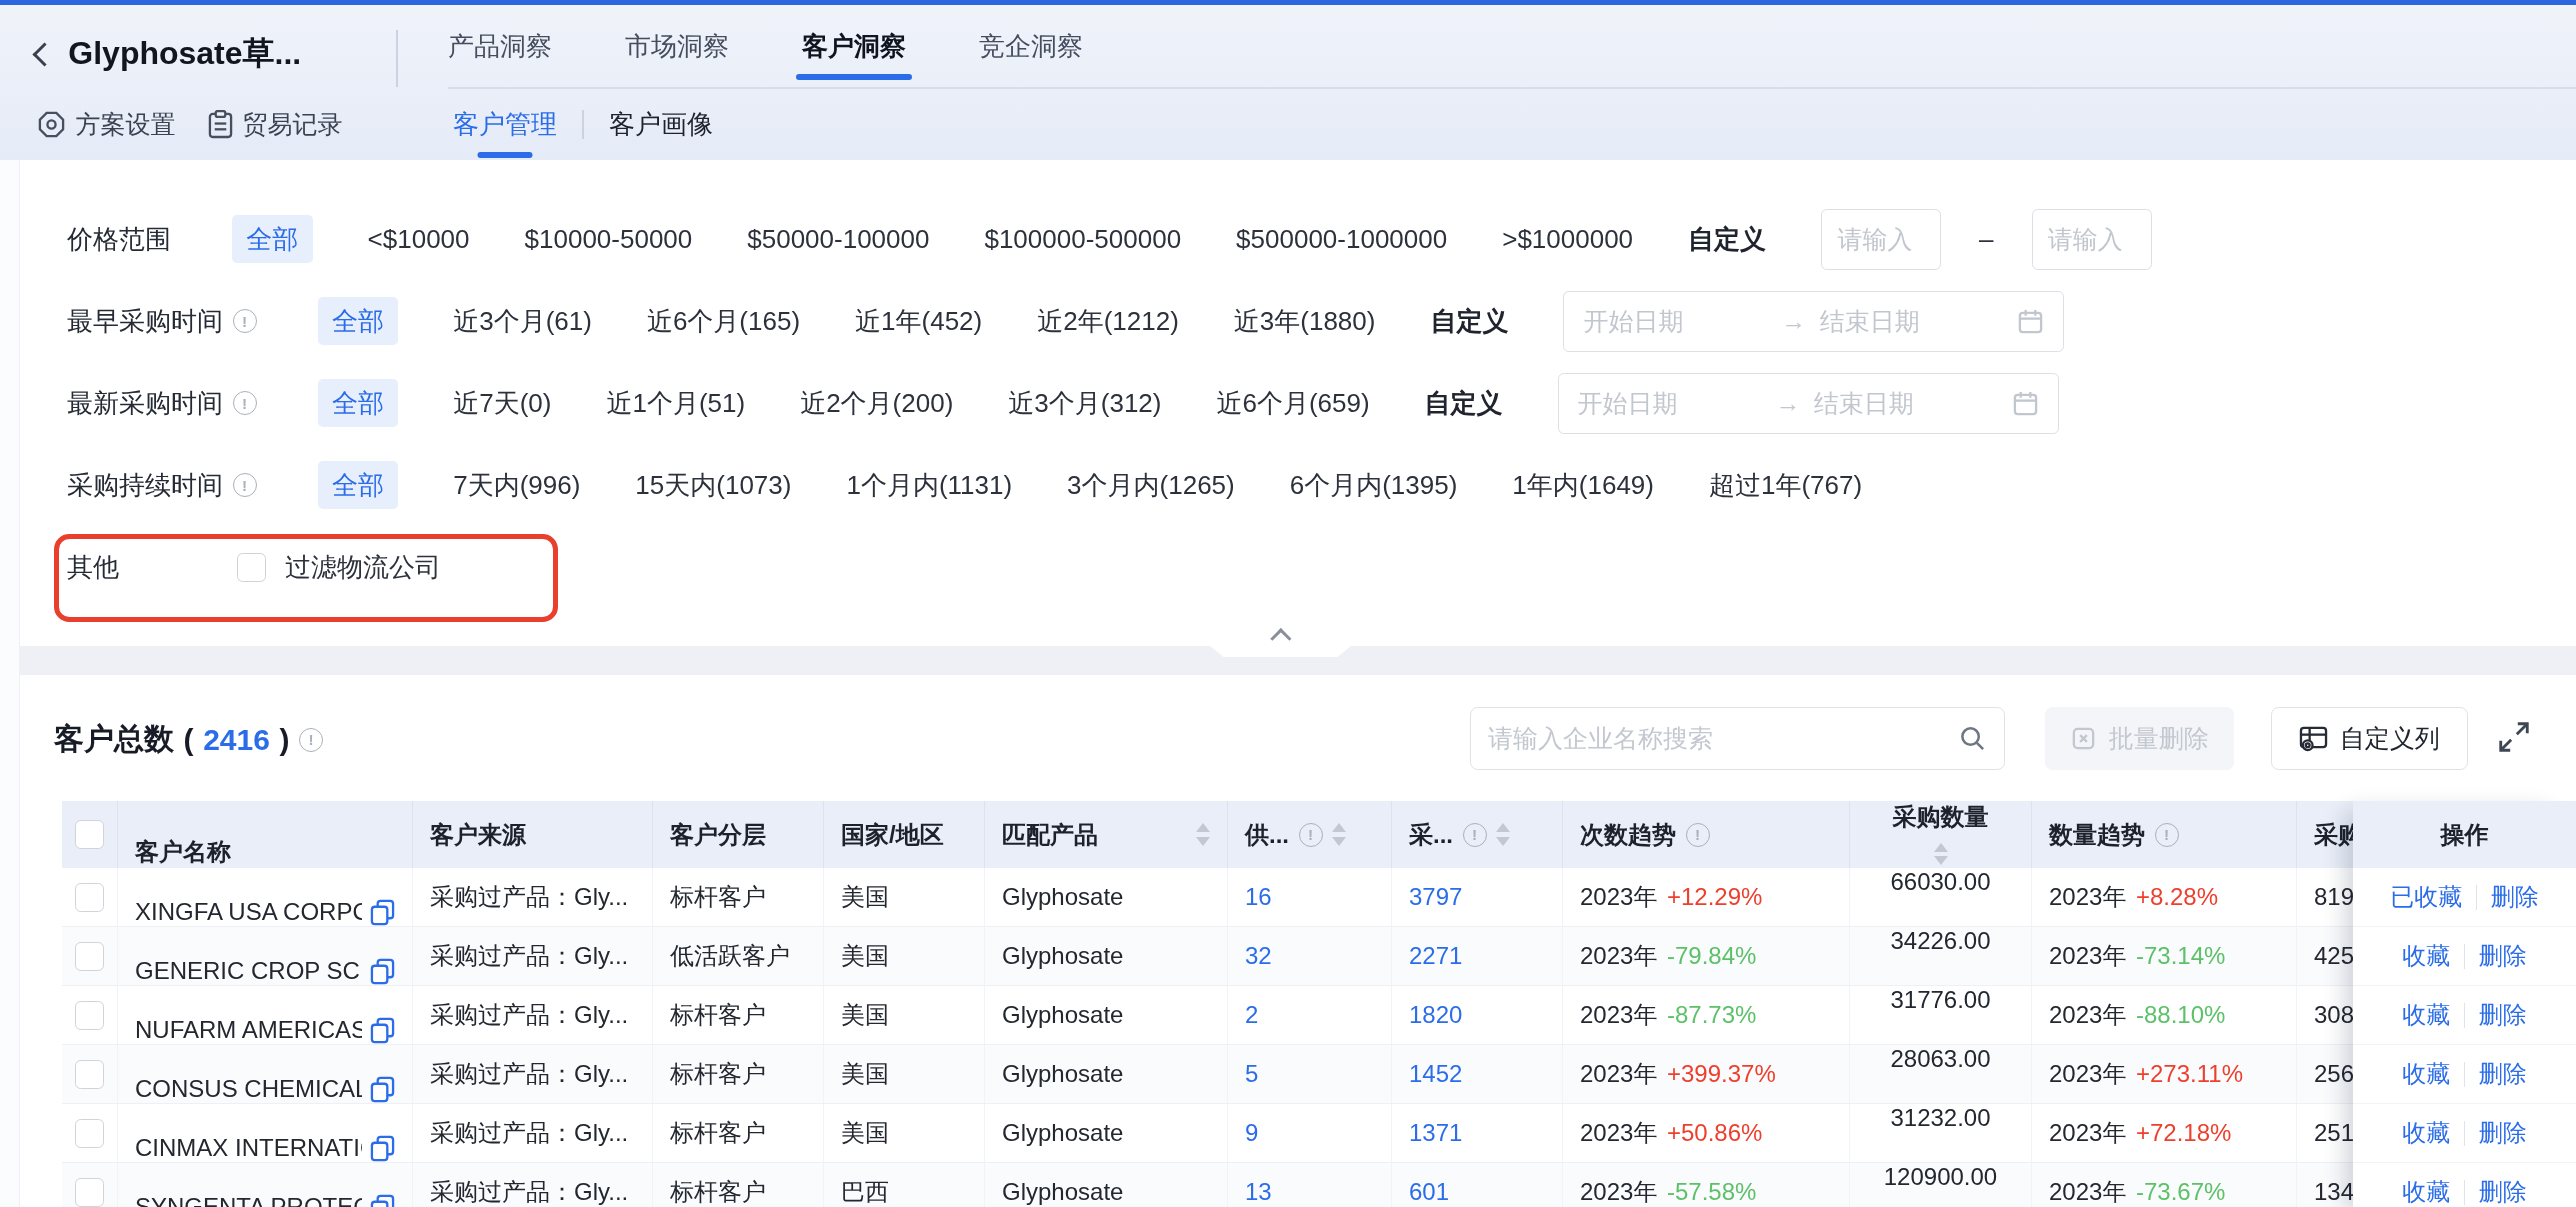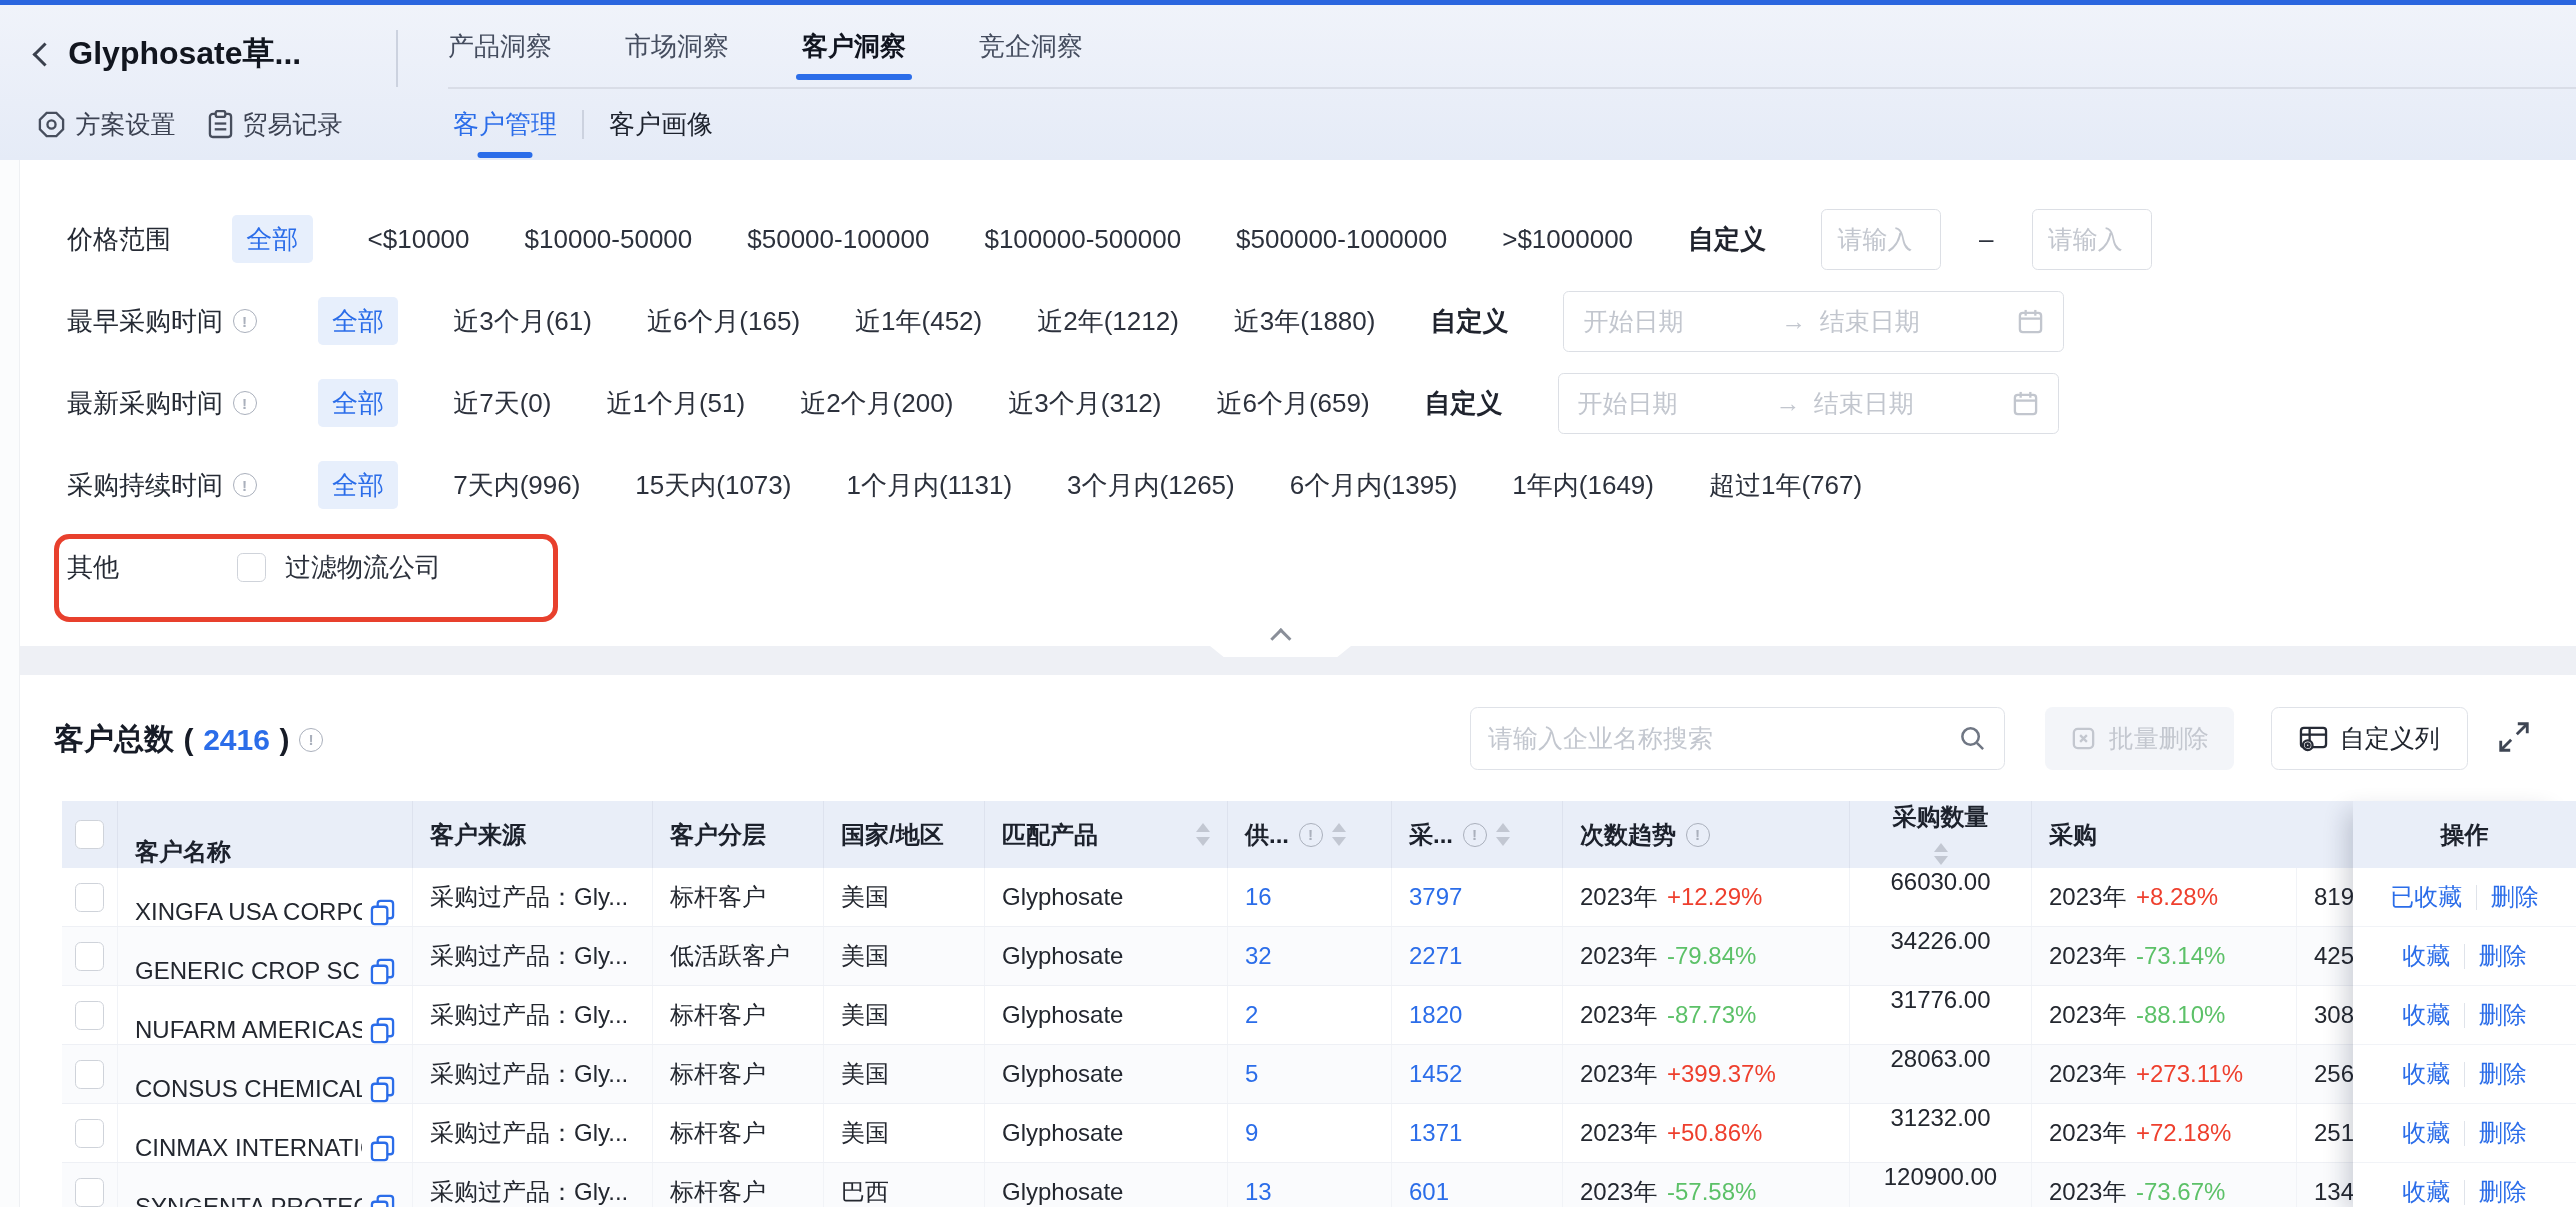--- a/index.html
+++ b/index.html
@@ -376,20 +376,24 @@
           <span>次数趋势</span>
           <span class="iinfo"></span>
         </div>
         <div class="hc c-qty">
           <span>采购数量</span>
           <span class="sorter inl">
               <span class="tri-up"></span>
               <span class="tri-dn"></span>
             </span>
         </div>
+        <div class="hc c-t2">
+          <span>数量趋势</span>
+          <span class="iinfo"></span>
+        </div>
         <div class="hc c-cut">
             <span>采购</span>
           </div>
       </div>
 
       <div>
 
         <div class="trow">
           <div class="tc c-cb">
               <span class="cbox"></span>

